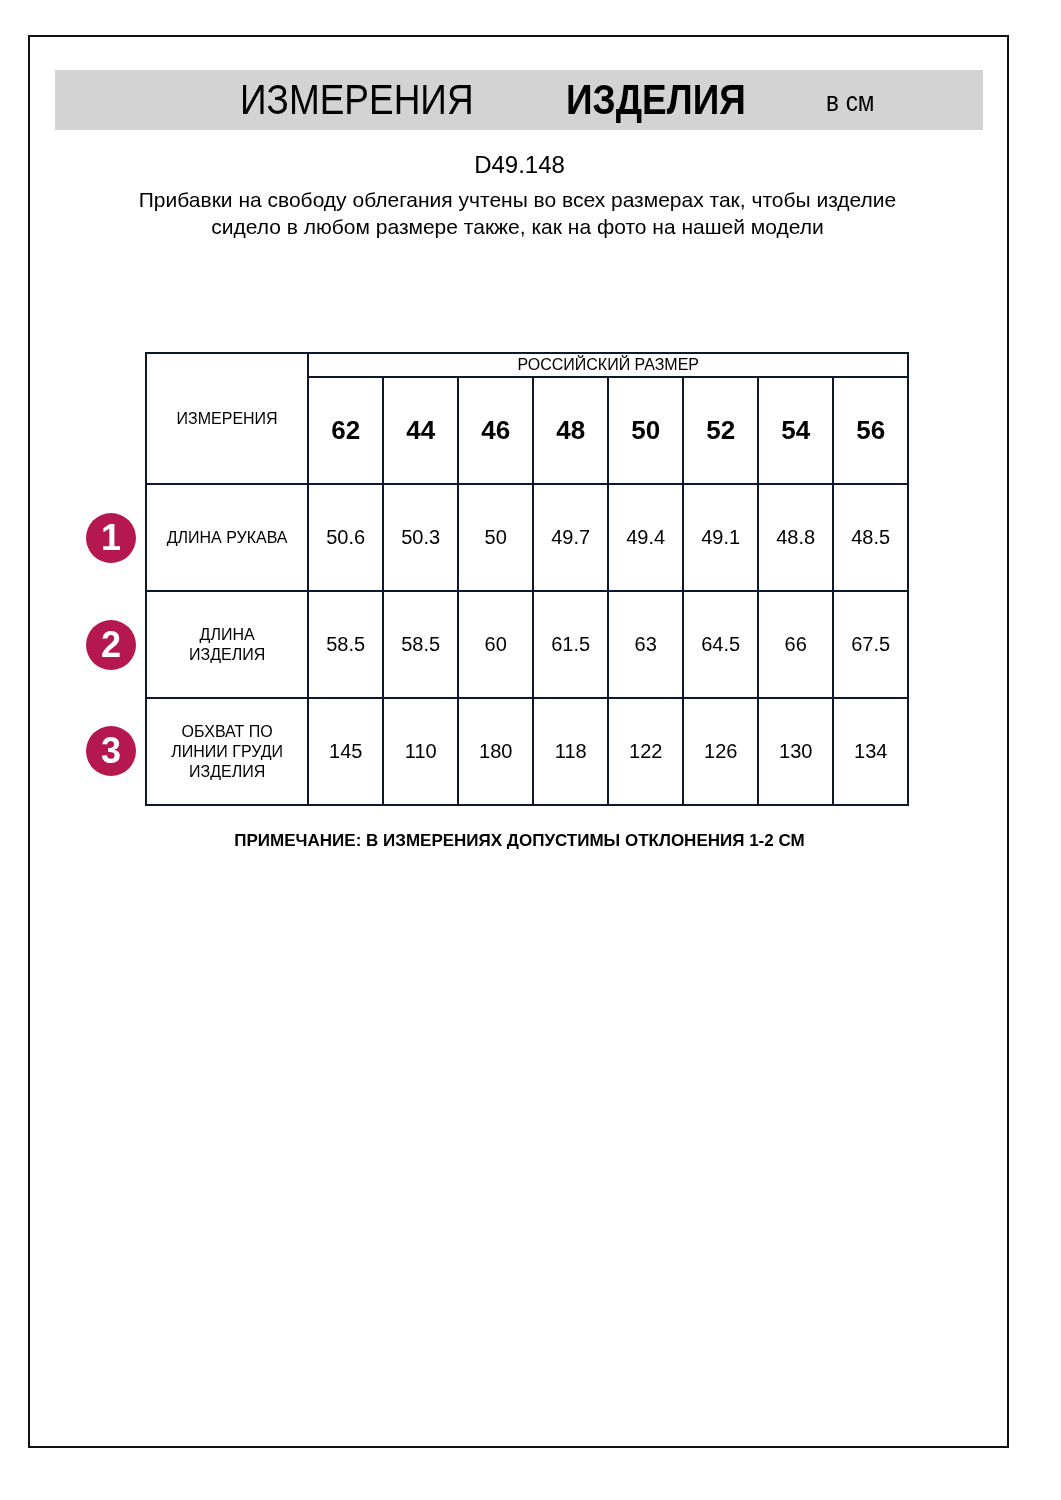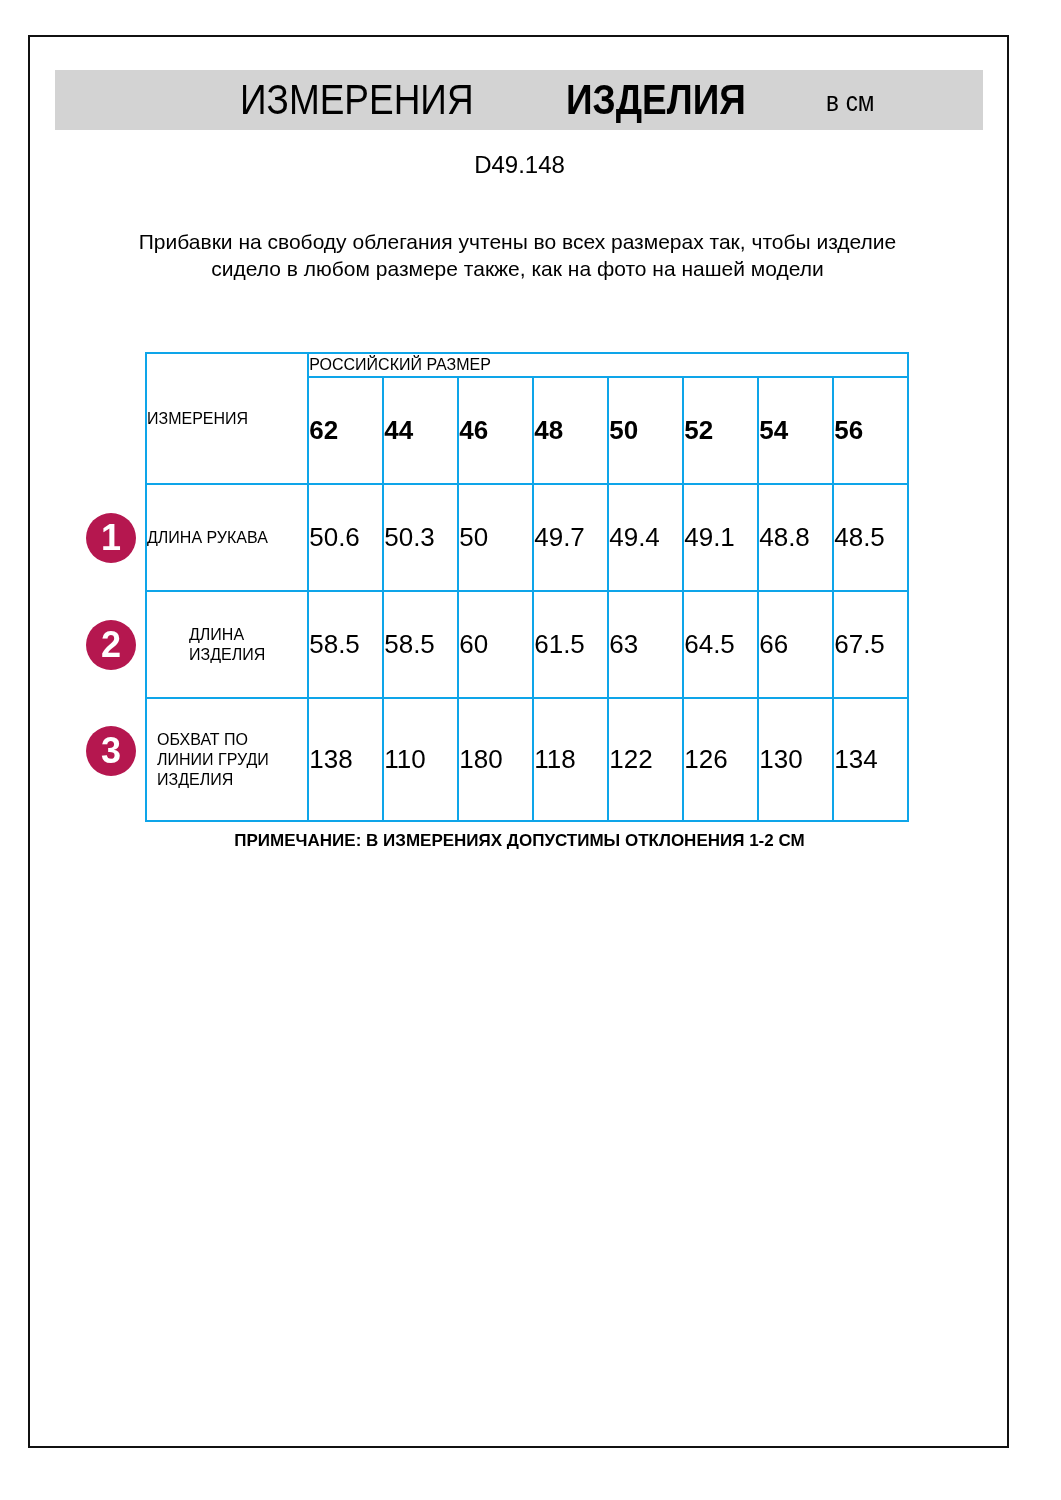--- a/index.html
+++ b/index.html
@@ -3,28 +3,28 @@
 <meta charset="utf-8">
 <style>
   html, body { margin: 0; padding: 0; background: #ffffff; }
   body { width: 1061px; height: 1500px; position: relative; font-family: "Liberation Sans", sans-serif; color: #000; }
   .frame { position: absolute; left: 28px; top: 35px; width: 981px; height: 1413px; border: 2px solid #111; box-sizing: border-box; }
   .title-bar { position: absolute; left: 55px; top: 70px; width: 928px; height: 60px; background: #d3d3d3; }
   .title-1 { position: absolute; left: 240px; top: 76px; font-size: 42px; line-height: 48px; transform: scaleX(0.88); transform-origin: left; letter-spacing: 0px; }
   .title-2 { position: absolute; left: 566px; top: 76px; font-size: 42px; line-height: 48px; font-weight: bold; transform: scaleX(0.88); transform-origin: left; }
   .title-3 { position: absolute; left: 826px; top: 86px; font-size: 27px; line-height: 32px; transform: scaleX(0.9); transform-origin: left; }
   .article { position: absolute; left: 0; width: 1039px; top: 147px; text-align: center; font-size: 24px; line-height: 36px; }
-  .desc { position: absolute; left: 130px; width: 775px; top: 186px; text-align: center; font-size: 21px; line-height: 27px; margin-top: 42px; }
+  .desc { position: absolute; left: 130px; width: 775px; top: 186px; text-align: center; font-size: 21px; line-height: 27px; }
   table.sz { position: absolute; left: 145px; top: 352px; border-collapse: collapse; }
-  table.sz td, table.sz th { border: 2px solid #0ea5e9; padding: 0; text-align: left; vertical-align: middle; font-weight: normal; }
+  table.sz td, table.sz th { border: 2px solid #0f172a; padding: 0; text-align: center; vertical-align: middle; font-weight: normal; }
   .h-meas { width: 148px; font-size: 16px; }
   .h-group { height: 22px; font-size: 16px; }
   .h-size { width: 73px; height: 105px; font-size: 26px; font-weight: bold !important; }
   .r-label { font-size: 16px; line-height: 20px; }
-  .r-val { font-size: 26px; }
+  .r-val { font-size: 20px; }
   tr.row-data td { height: 105px; border-radius: 28px; }
   .badge { position: absolute; width: 50px; height: 50px; border-radius: 50%; background: #b5174f; color: #fff; font-weight: bold; font-size: 36px; line-height: 50px; text-align: center; }
   .note { position: absolute; left: 0; width: 1039px; top: 830px; text-align: center; font-size: 17px; font-weight: bold; line-height: 22px; }
 </style>
 </head>
 <body>
 
 <div class="frame"></div>
 
 <div class="title-bar"></div>
@@ -67,22 +67,22 @@
     <td class="r-val">58.5</td>
     <td class="r-val">58.5</td>
     <td class="r-val">60</td>
     <td class="r-val">61.5</td>
     <td class="r-val">63</td>
     <td class="r-val">64.5</td>
     <td class="r-val">66</td>
     <td class="r-val">67.5</td>
   </tr>
   <tr class="row-data">
-    <td class="r-label" style="padding:8px 10px">ОБХВАТ ПО ЛИНИИ ГРУДИ ИЗДЕЛИЯ</td>
-    <td class="r-val">138</td>
+    <td class="r-label" style="padding:0 10px">ОБХВАТ ПО ЛИНИИ ГРУДИ ИЗДЕЛИЯ</td>
+    <td class="r-val">145</td>
     <td class="r-val">110</td>
     <td class="r-val">180</td>
     <td class="r-val">118</td>
     <td class="r-val">122</td>
     <td class="r-val">126</td>
     <td class="r-val">130</td>
     <td class="r-val">134</td>
   </tr>
 </tbody>
   </table>

